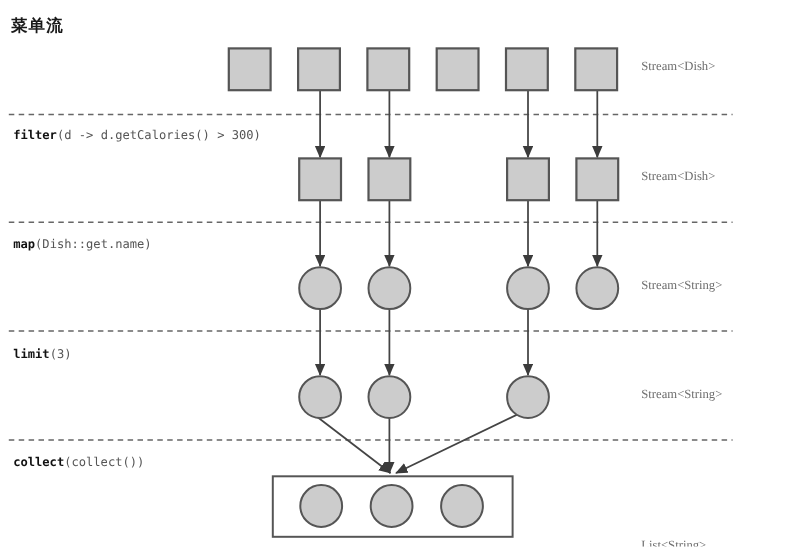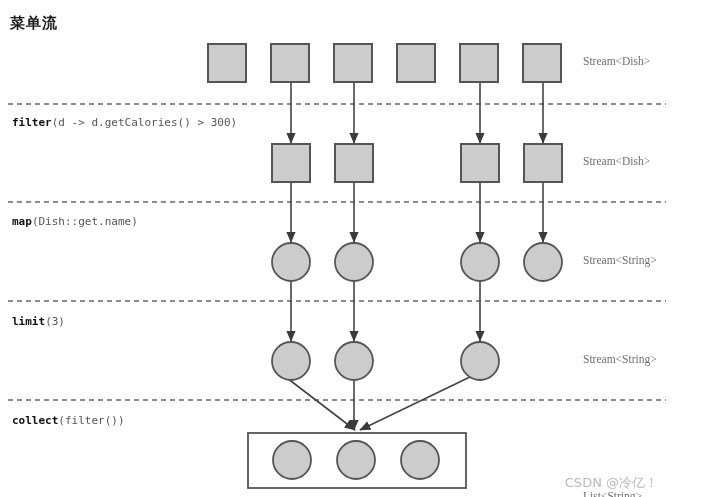--- a/index.html
+++ b/index.html
@@ -117,24 +117,23 @@
         <circle cx="292" cy="460" r="19" fill="#cccccc" stroke="#555555" stroke-width="1.8"></circle>
         <circle cx="356" cy="460" r="19" fill="#cccccc" stroke="#555555" stroke-width="1.8"></circle>
         <circle cx="420" cy="460" r="19" fill="#cccccc" stroke="#555555" stroke-width="1.8"></circle>
       </g>
   </svg>
 
   <div id="op-labels">
       <div class="op-label" style="left: 12px; top: 116px;"><span class="op-name">filter</span><span>(d -&gt; d.getCalories() &gt; 300)</span></div>
       <div class="op-label" style="left: 12px; top: 215px; text-align: right;"><span class="op-name">map</span><span>(Dish::get.name)</span></div>
       <div class="op-label" style="left: 12px; top: 315px; text-align: right;"><span class="op-name">limit</span><span>(3)</span></div>
-      <div class="op-label" style="left: 12px; top: 414px;"><span class="op-name">collect</span><span>(filter())</span></div>
+      <div class="op-label" style="left: 12px; top: 414px;"><span class="op-name">collect</span><span>(collect())</span></div>
     </div>
   <div id="type-labels">
       <div class="type-label" style="left: 583px; top: 55px;">Stream&lt;Dish&gt;</div>
       <div class="type-label" style="left: 583px; top: 155px;">Stream&lt;Dish&gt;</div>
       <div class="type-label" style="left: 583px; top: 254px;">Stream&lt;String&gt;</div>
       <div class="type-label" style="left: 583px; top: 353px;">Stream&lt;String&gt;</div>
       <div class="type-label" style="left: 583px; top: 452px; margin-top: 38px;">List&lt;String&gt;</div>
     </div>
 
-  <div class="watermark">CSDN @冷亿！</div>
 </div>
 
 </body></html>

